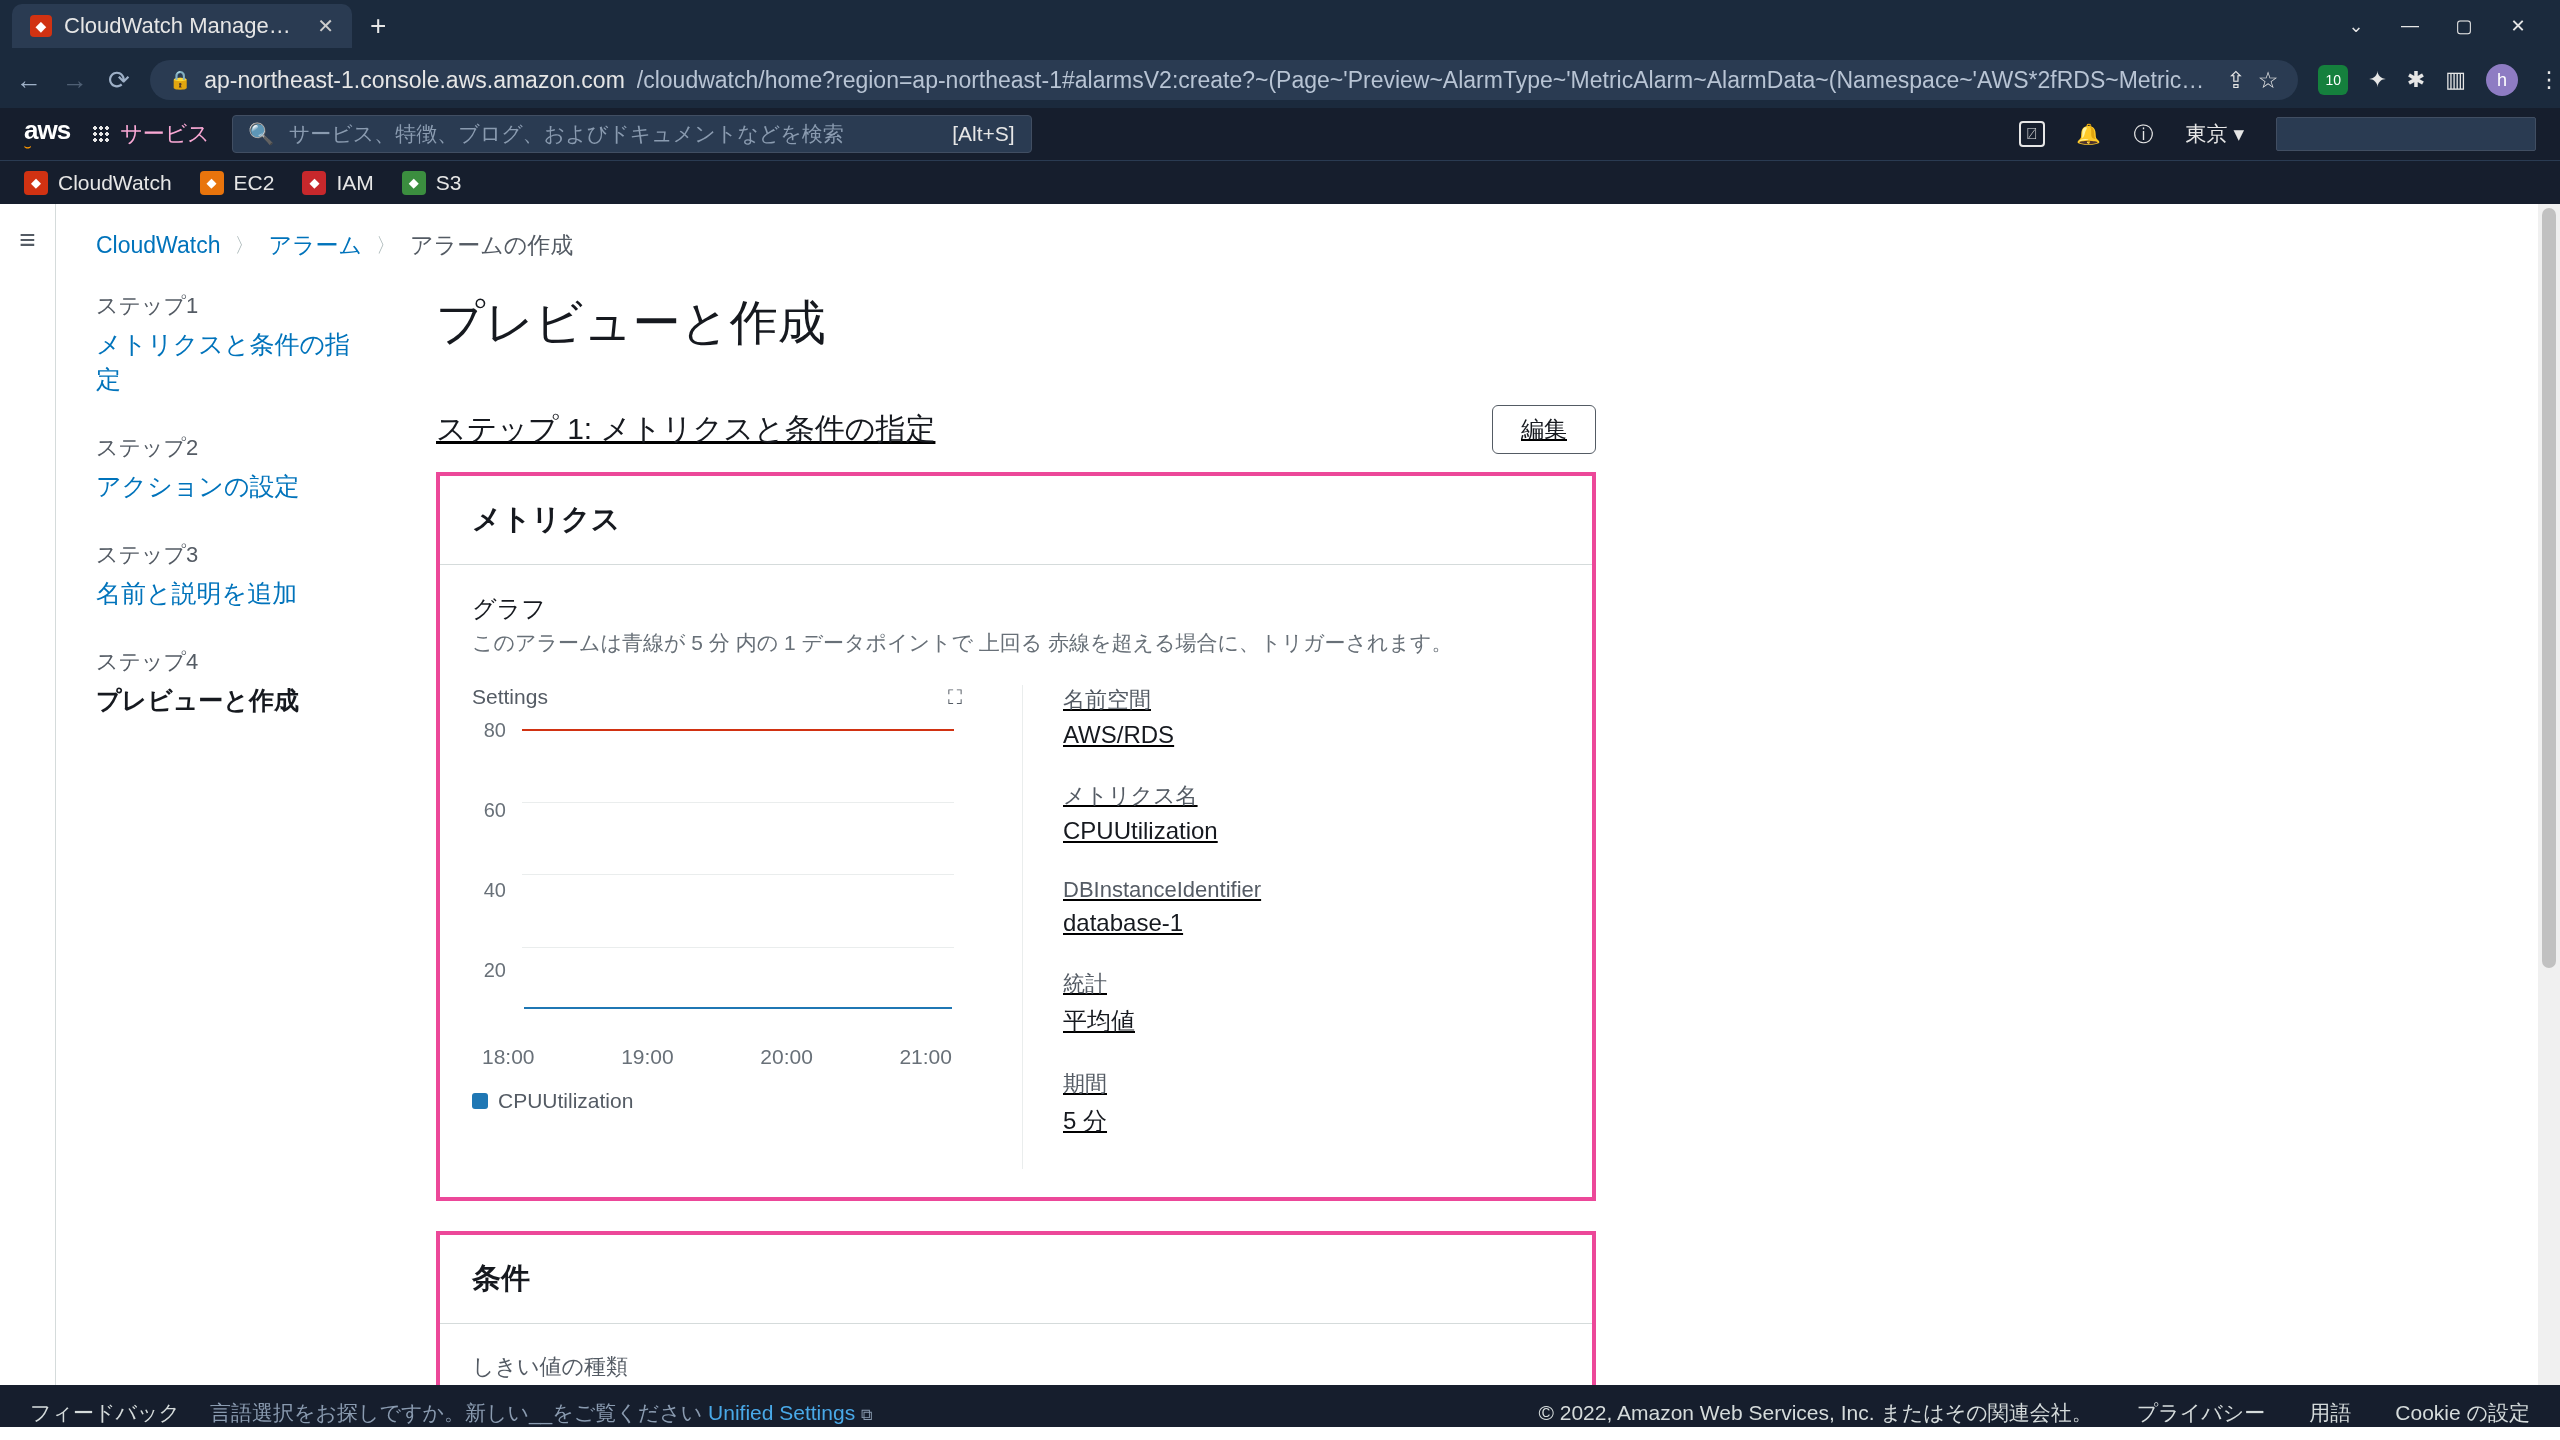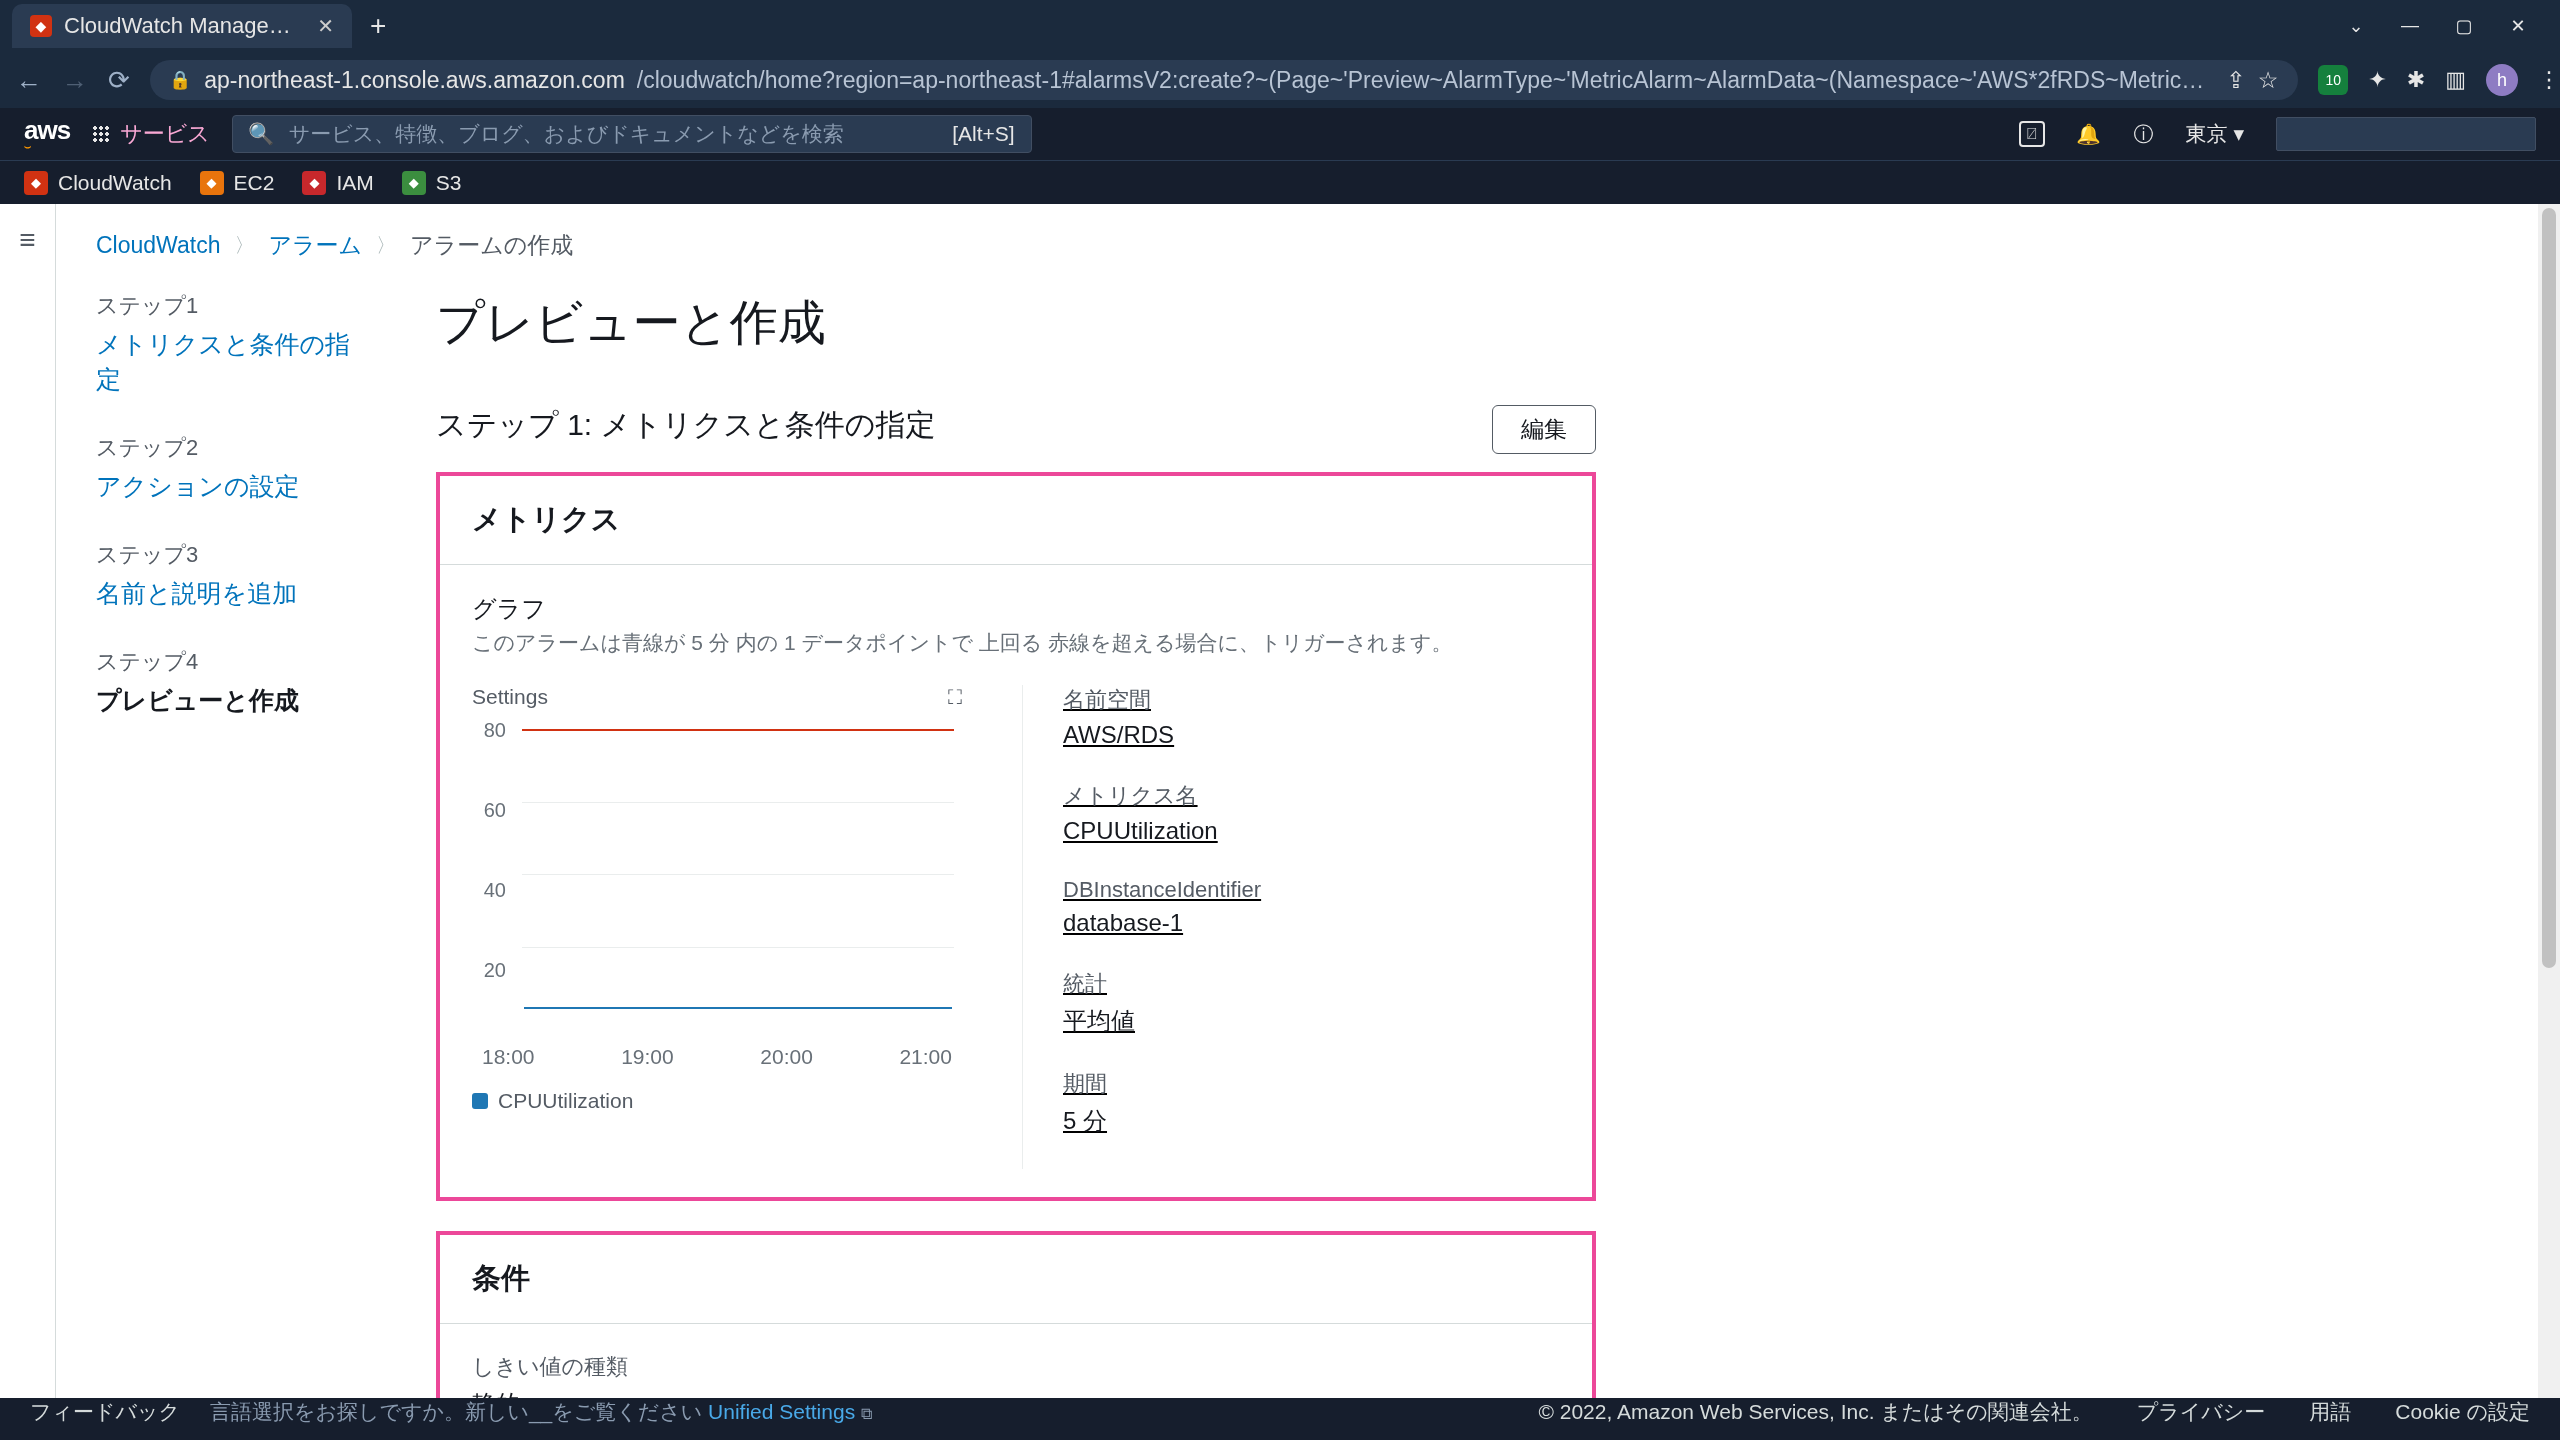--- a/index.html
+++ b/index.html
@@ -66,21 +66,21 @@
 .wizard { width: 260px; flex-shrink: 0; }
 .step { margin-bottom: 36px; }
 .step-label { color: #545b64; font-size: 22px; margin-bottom: 6px; }
 .step-title { font-size: 25px; line-height: 1.4; }
 .step-title.link { color: #0073bb; }
 .step-title.active { color: #16191f; font-weight: 600; }
 
 
 .pane { flex: 0 0 1160px; }
 .page-title { font-size: 48px; color: #16191f; font-weight: 400; margin-bottom: 50px; }
-.section-head { display: flex; align-items: flex-start; margin-bottom: 18px; }
+.section-head { display: flex; align-items: center; margin-bottom: 18px; text-decoration: underline; }
 .section-head h2 { font-size: 30px; font-weight: 400; color: #16191f; }
 .edit-btn { margin-left: auto; background: #fff; border: 1px solid #545b64; padding: 8px 28px; font-size: 23px; color: #16191f; cursor: pointer; border-radius: 6px; }
 
 .panel { border: 4px solid #ec4899; background: #fff; margin-bottom: 30px; }
 .panel-head { padding: 24px 32px; font-size: 29px; font-weight: 700; color: #16191f; }
 .panel-divider { border-top: 1px solid #d5dbdb; }
 .panel-body { padding: 28px 32px; }
 
 .sub-head { font-size: 24px; color: #16191f; margin-bottom: 4px; }
 .sub-desc { font-size: 21px; color: #687078; margin-bottom: 28px; }
@@ -102,21 +102,21 @@
 .data-line { position: absolute; left: 2px; right: 2px; border-top: 2px solid #1f77b4; }
 .x-labels { display: flex; justify-content: space-between; font-size: 21px; color: #687078; margin-top: 6px; padding: 0 10px; }
 .legend { display: flex; align-items: center; gap: 10px; margin-top: 20px; font-size: 21px; color: #545b64; }
 .legend .sw { width: 16px; height: 16px; background: #1f77b4; border-radius: 3px; }
 
 .detail-item { margin-bottom: 32px; }
 .detail-label { font-size: 22px; color: #545b64; margin-bottom: 6px; }
 .detail-value { font-size: 24px; color: #16191f; }
 
 
-.footer { position: fixed; bottom: 0; left: 0; right: 0; height: 42px; background: #161e2d; color: #d5dbdb; display: flex; align-items: flex-start; padding: 0 30px; font-size: 21px; gap: 30px; }
+.footer { position: fixed; bottom: 13px; left: 0; right: 0; height: 42px; background: #161e2d; color: #d5dbdb; display: flex; align-items: flex-end; padding: 0 30px; font-size: 21px; gap: 30px; }
 .footer .link { color: #49a9e8; }
 .footer .ext-icon { font-size: 16px; }
 .footer-right { margin-left: auto; display: flex; gap: 44px; align-items: center; }
 </style>
 </head>
 <body>
 
 <div class="browser-chrome">
   <div class="tab-bar">
     <div class="tab">

